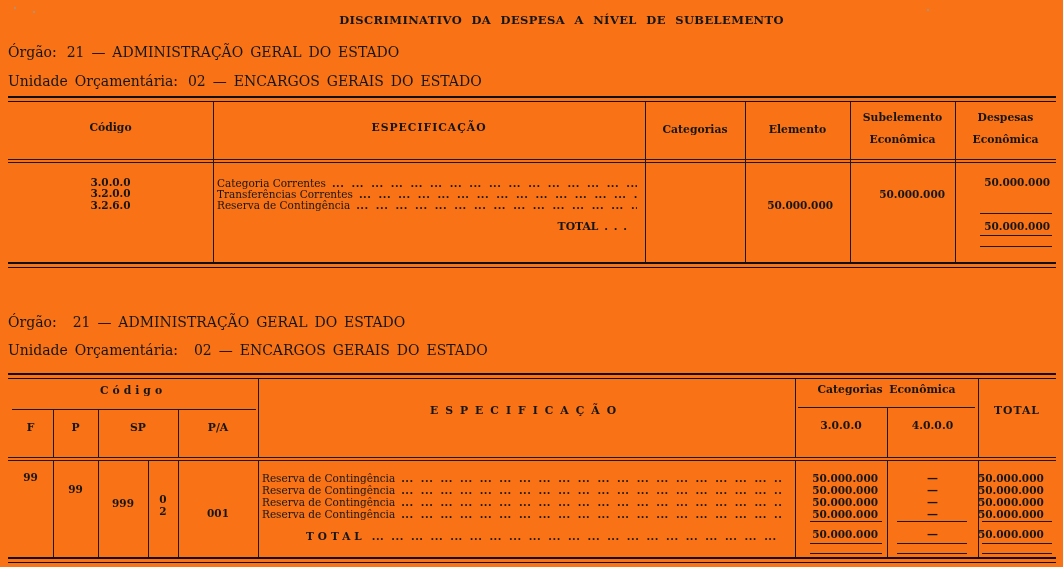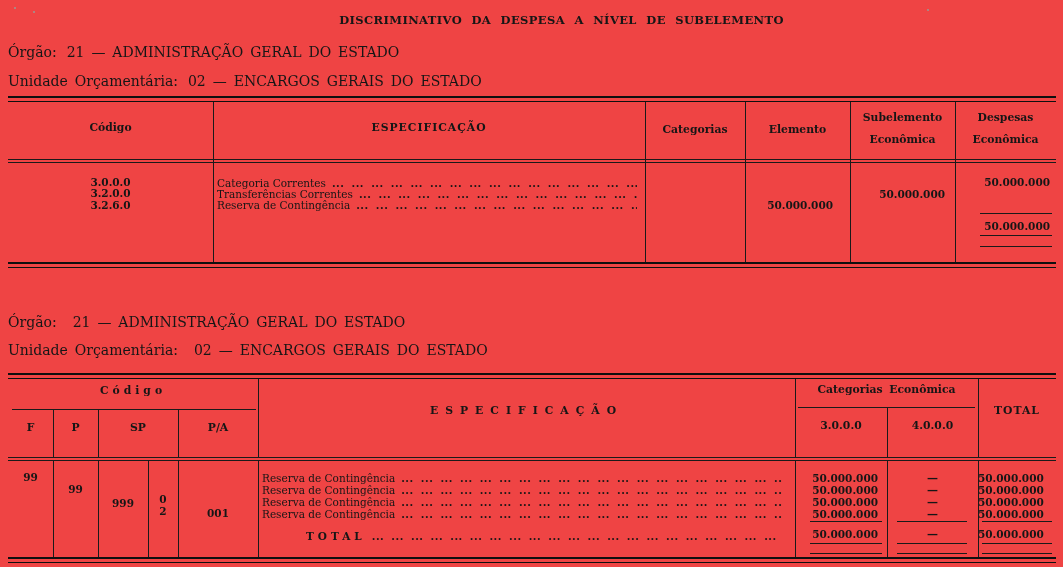--- a/index.html
+++ b/index.html
@@ -1,16 +1,16 @@
 <!DOCTYPE html>
 <html><head>
 <meta charset="utf-8">
 <style>
   html,body{margin:0;padding:0;background:#e9e9e7;}
-  .page{position:relative;width:1063px;height:567px;background:#ef4444;color:#161616;
+  .page{position:relative;width:1063px;height:567px;background:#f97316;color:#161616;
         font-family:"DejaVu Serif",serif;overflow:hidden;}
   .title{position:absolute;text-align:center;font-weight:bold;font-size:11.5px;
          letter-spacing:.4px;word-spacing:5px;white-space:nowrap;}
   .meta{position:absolute;font-size:14px;font-weight:normal;word-spacing:2.5px;white-space:nowrap;}
   .meta .val{margin-left:10px;}
   .meta .val.wide{margin-left:16px;}
   .tbl{position:absolute;}
   .rule-heavy{position:absolute;left:0;right:0;height:6px;box-sizing:border-box;
               border-top:2.5px solid #0f0f0f;border-bottom:1.6px solid #0f0f0f;}
   .rule-thin2{position:absolute;left:0;right:0;height:4px;box-sizing:border-box;
@@ -83,20 +83,21 @@
       <span class="leader">... ... ... ... ... ... ... ... ... ... ... ... ... ... ... ... ... ... ... ... ... ... ... ... ... ...</span>
     </div>
     <div class="specrow" style="left:209px;width:424px;top:92px;padding-right:4px;">
       <span class="lbl">Transferências Correntes</span>
       <span class="leader">... ... ... ... ... ... ... ... ... ... ... ... ... ... ... ... ... ... ... ... ... ... ... ... ... ...</span>
     </div>
     <div class="specrow" style="left:209px;width:424px;top:103px;padding-right:4px;">
       <span class="lbl">Reserva de Contingência</span>
       <span class="leader">... ... ... ... ... ... ... ... ... ... ... ... ... ... ... ... ... ... ... ... ... ... ... ... ... ...</span>
     </div>
+    <div class="totrow" style="left:205px;width:424px;top:124px;padding-right:10px;word-spacing:2px;">TOTAL . . .</div>
 
     <div class="num" style="left:737px;width:105px;top:103px;padding-right:17px;">50.000.000</div>
     <div class="num" style="left:842px;width:105px;top:92px;padding-right:10px;">50.000.000</div>
     <div class="num" style="left:947px;width:101px;top:80px;padding-right:6px;">50.000.000</div>
 
     <div class="hl" style="left:972px;width:72px;top:117px;"></div>
     <div class="num" style="left:947px;width:101px;top:124px;padding-right:6px;">50.000.000</div>
     <div class="hl" style="left:972px;width:72px;top:139px;"></div>
     <div class="hl" style="left:972px;width:72px;top:150px;"></div>
   </div>

